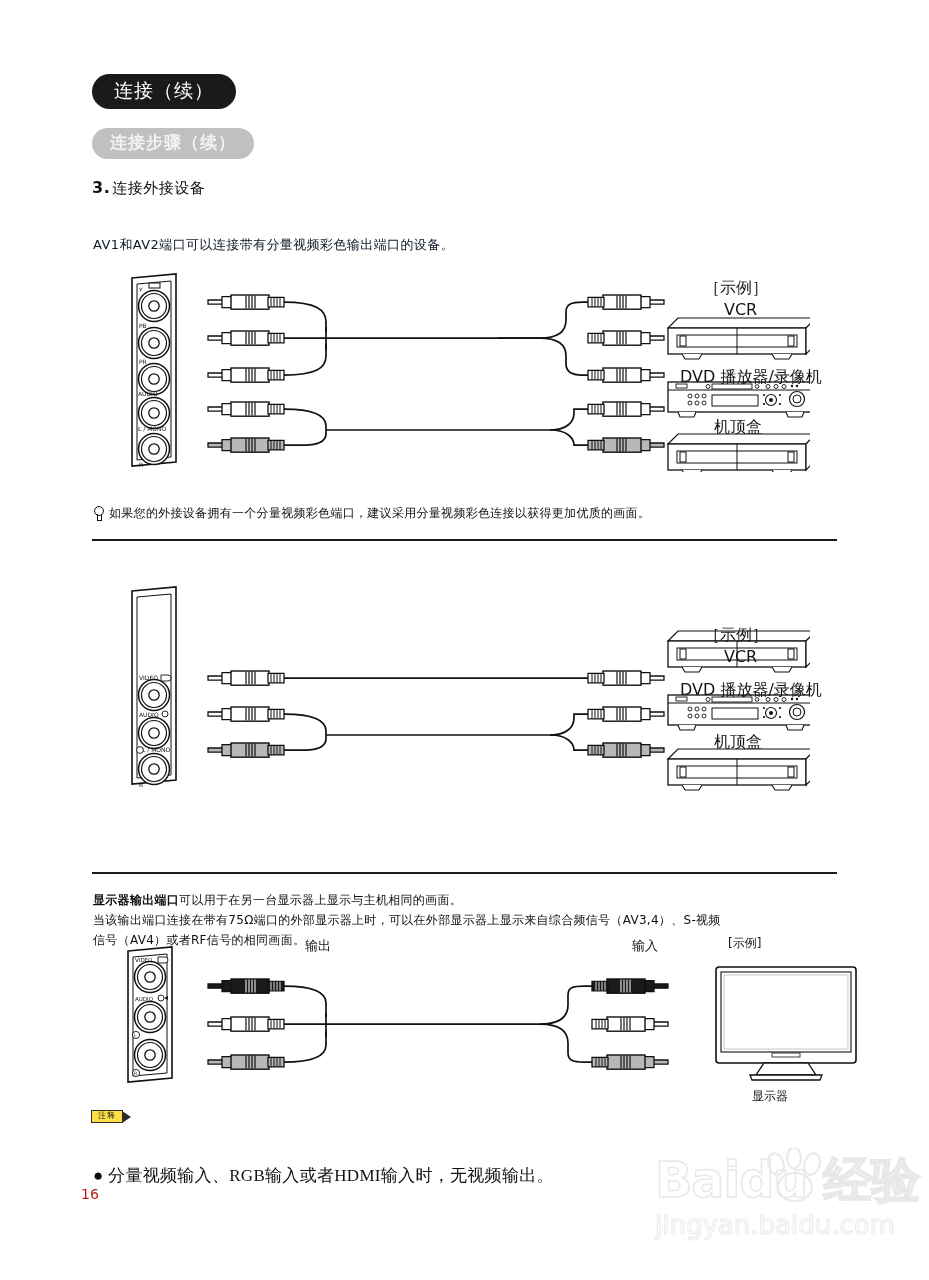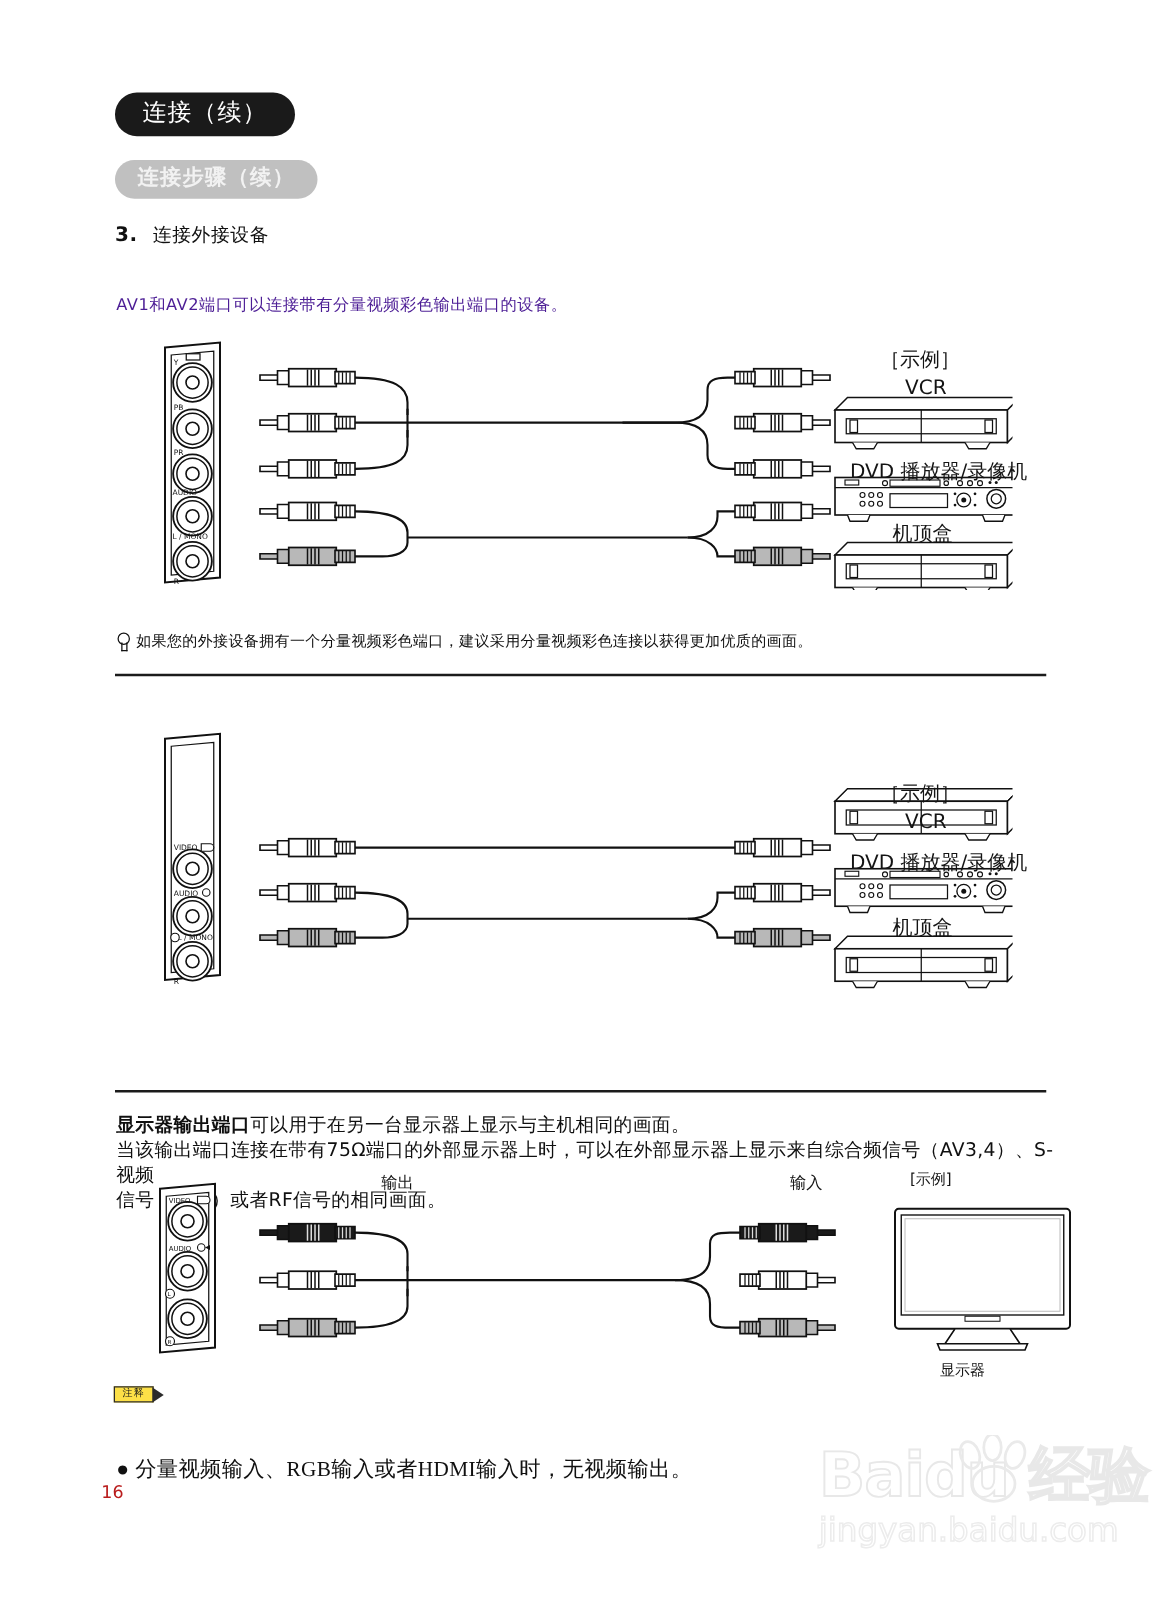--- a/index.html
+++ b/index.html
@@ -48,29 +48,29 @@
   .step-title {
     position: absolute;
     left: 92px;
     top: 178px;
     font-size: 15px;
     font-weight: bold;
     letter-spacing: .5px;
     font-family: "DejaVu Sans", sans-serif;
   }
   .step-title .num { font-size: 16px; }
-  .step-title .txt { font-weight: normal; margin-left: 12px; }
+  .step-title .txt { font-weight: normal; margin-left: 2px; }
 
   .body-text {
     position: absolute;
     font-size: 13px;
     line-height: 19px;
     letter-spacing: .4px;
     font-family: "DejaVu Sans", sans-serif;
-    color: #4c1d95;
+    color: #0f172a;
   }
   .t-av12 { left: 93px; top: 235px; }
   .t-av3  { left: 93px; top: 560px; }
 
   .tip-line {
     position: absolute;
     left: 93px;
     top: 505px;
     font-size: 12px;
     letter-spacing: .3px;
@@ -113,21 +113,21 @@
     border-top: 2px solid #1b1b1b;
   }
   .d1 { top: 539px; }
   .d2 { top: 872px; }
 
   .para-block {
     position: absolute;
     left: 93px;
     top: 890px;
     width: 760px;
-    font-size: 15px;
+    font-size: 12px;
     line-height: 20px;
     letter-spacing: .3px;
     font-family: "DejaVu Sans", sans-serif;
   }
   .para-block .bold-lead { font-weight: bold; }
 
   
   .note-wrap {
     position: absolute;
     left: 91px;

